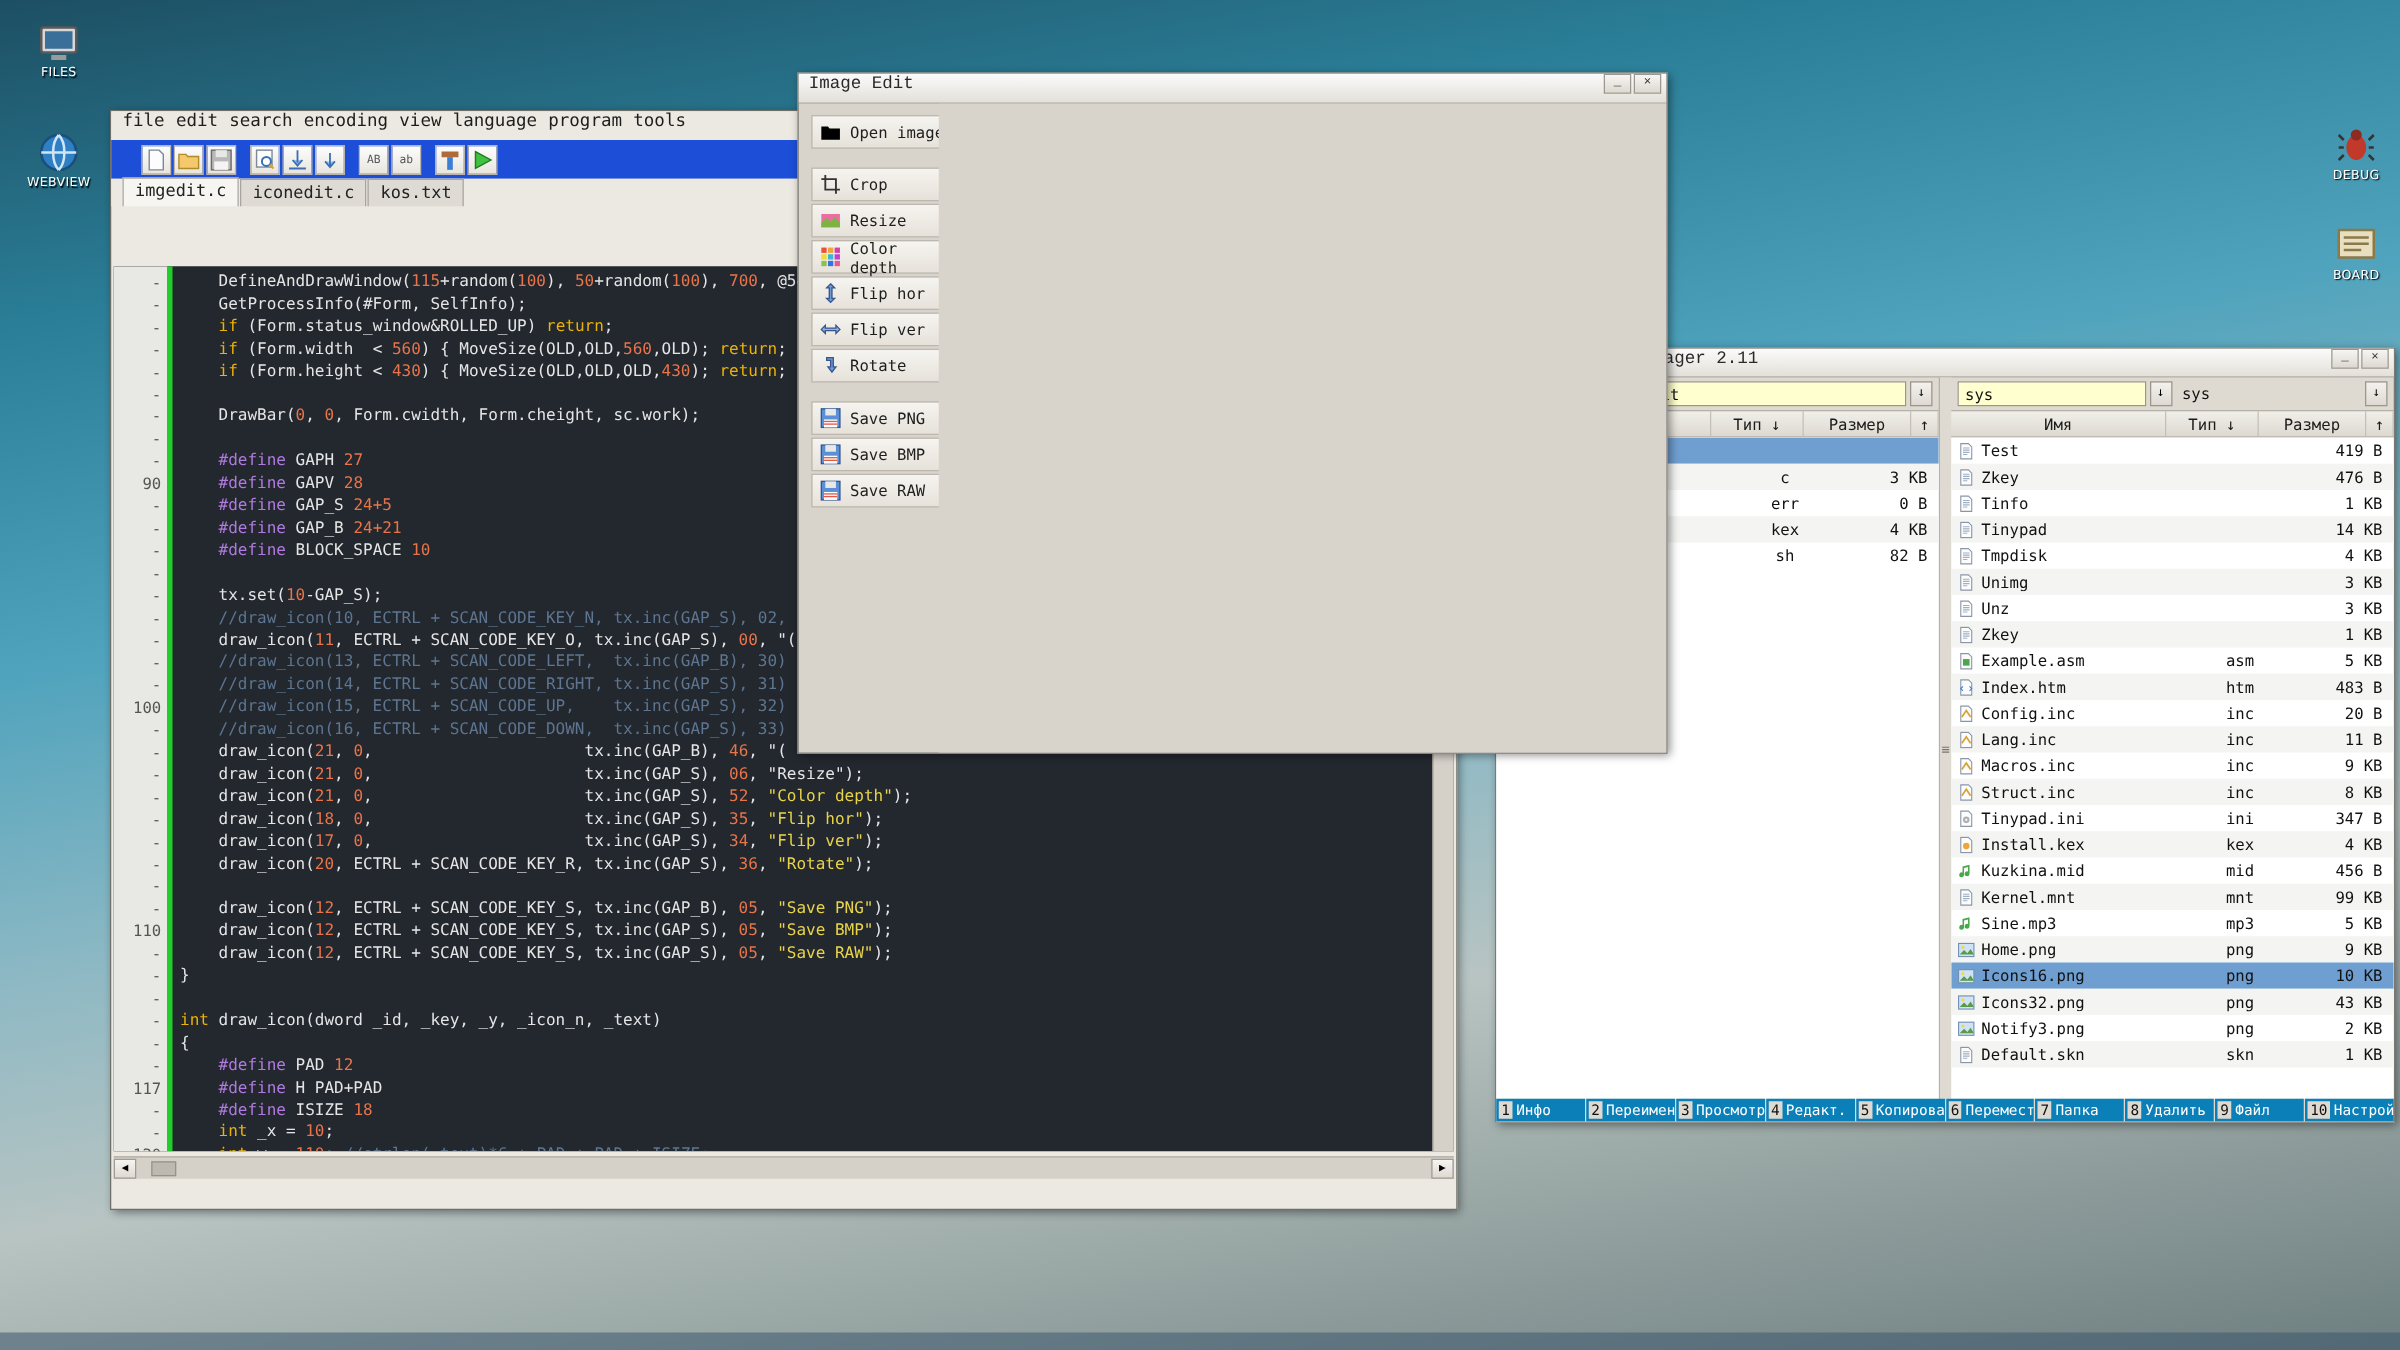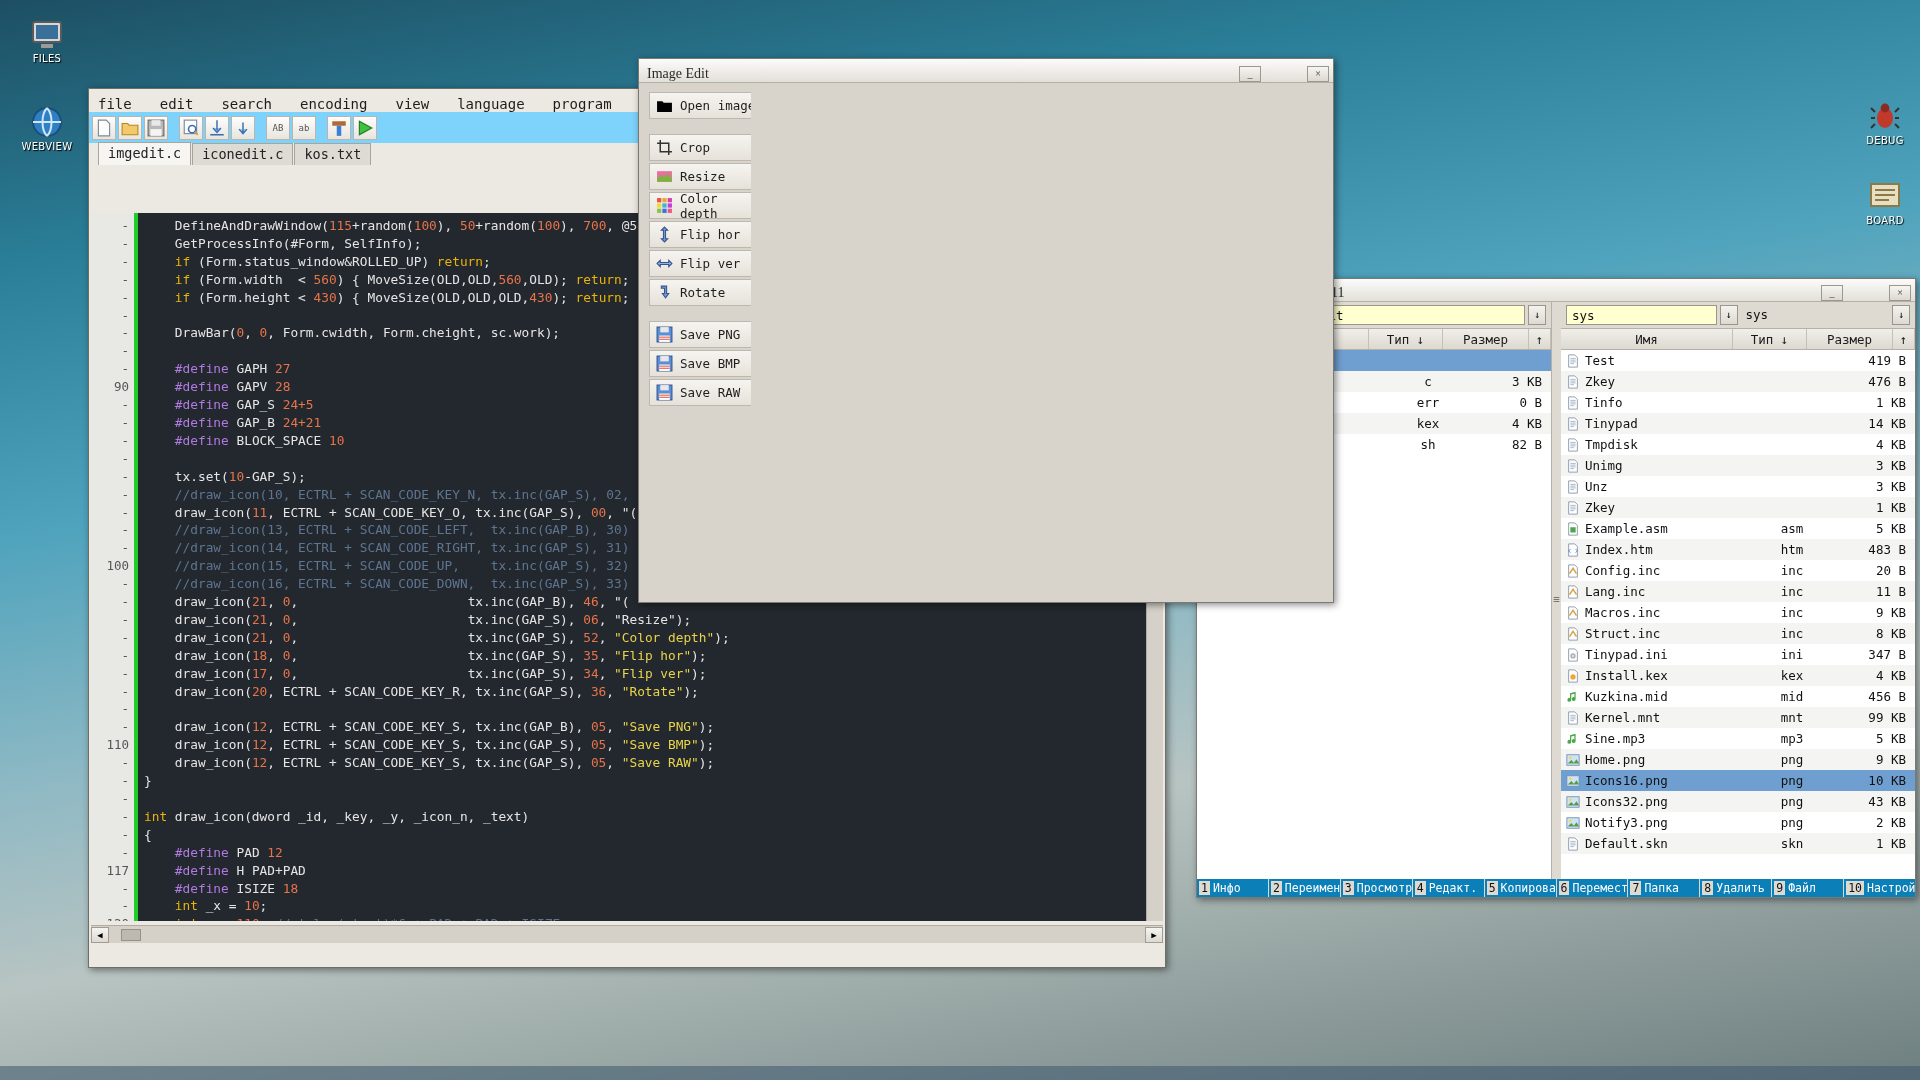--- a/index.html
+++ b/index.html
@@ -12,33 +12,33 @@
   
   .deskicon { position:absolute; width:74px; text-align:center; color:#fff;
     font-family:"DejaVu Sans",sans-serif; font-size:10px; letter-spacing:.3px;}
   .deskicon .glyph { width:34px;height:32px;margin:0 auto 3px; display:block; }
   .deskicon .lbl { text-shadow:1px 1px 1px #000; }
 
   
   .win { position:absolute; background:#dcd8d0; border:1px solid #7a7a74;
          box-shadow:2px 2px 7px rgba(0,0,0,.45); }
   .titlebar { height:22px; background:linear-gradient(#fbfbfa,#e3e0d9);
-      border-bottom:1px solid #b4b0a8; display:flex; align-items:flex-end;
-      padding:0 4px; font-family:Liberation Serif, serif; font-size:13px; color:#2a2a2a;gap:44px; }
+      border-bottom:1px solid #b4b0a8; display:flex; align-items:flex-start;
+      padding:0 4px; font-family:Liberation Mono, monospace; font-size:13px; color:#2a2a2a; }
   .titlebar .ttl { flex:1; padding-left:4px; white-space:nowrap; overflow:hidden;}
   .tbtn { width:22px;height:16px; margin-left:2px; background:linear-gradient(#f6f5f2,#ddd9d1);
      border:1px solid #9c988f; font-size:10px; line-height:14px; text-align:center; color:#333; cursor:pointer;}
 
   
   #cedit { left:88px; top:88px; width:1078px; height:880px; background:#ece9e2; border:1px solid #6f6f69;}
   #cedit .titlebar { height:25px; font-size:14px; background:linear-gradient(#fcfcfb,#e6e3dc);}
-  .menubar { height:23px; display:flex; align-items:flex-end; gap:28px; padding:0 9px;
+  .menubar { height:23px; display:flex; align-items:flex-start; gap:9px; padding:0 9px;
      font-size:14px; color:#1d1d1d; background:#ece9e2;}
   .menubar span { cursor:pointer; }
-  .toolbar { height:31px; display:flex; align-items:center; gap:2px; padding:1px 3px; background:#7dd3fc;}
+  .toolbar { height:31px; display:flex; align-items:center; gap:2px; padding:1px 24px; background:#1d4ed8;}
   .tbicon { width:24px;height:24px; border:1px solid #b9b5ad; background:linear-gradient(#fdfdfc,#e8e5de);
      display:flex;align-items:center;justify-content:center; font-size:9px; color:#555; cursor:pointer;}
   .tbsep { width:7px; }
   .tabs { height:22px; display:flex; align-items:flex-end; padding-left:9px; background:#ece9e2; gap:1px;}
   .tab { padding:2px 9px 3px; font-size:13.5px; background:#dedbd4; border:1px solid #a9a59d;
      border-bottom:none; color:#222; cursor:pointer; }
   .tab.active { background:#f6f5f1; padding-bottom:4px; }
   .codearea { position:absolute; left:2px; right:2px; top:124px; bottom:46px;
      background:#23272e; display:flex; overflow:hidden; }
   .gutter { width:43px; background:#e8e8e4; color:#555; font-size:12.5px; text-align:right;

